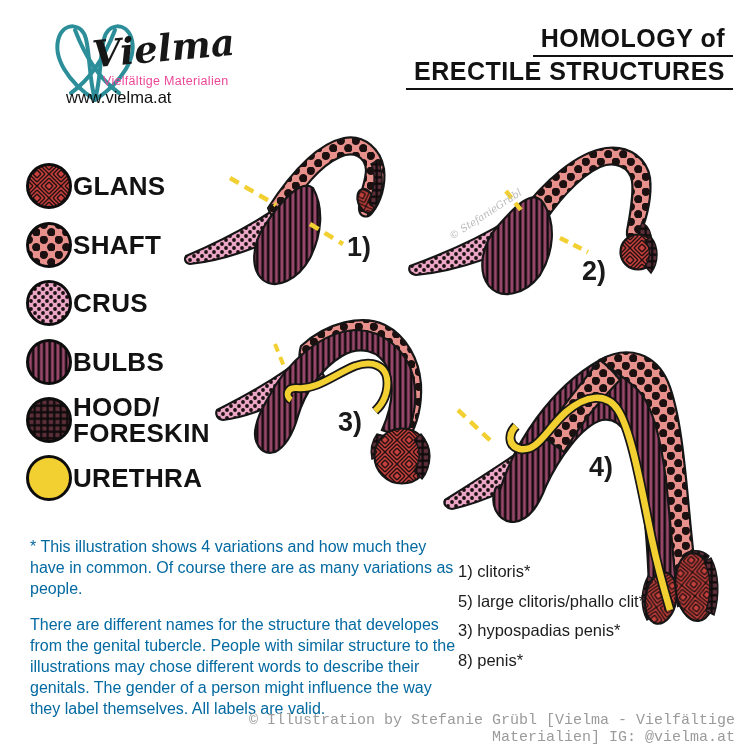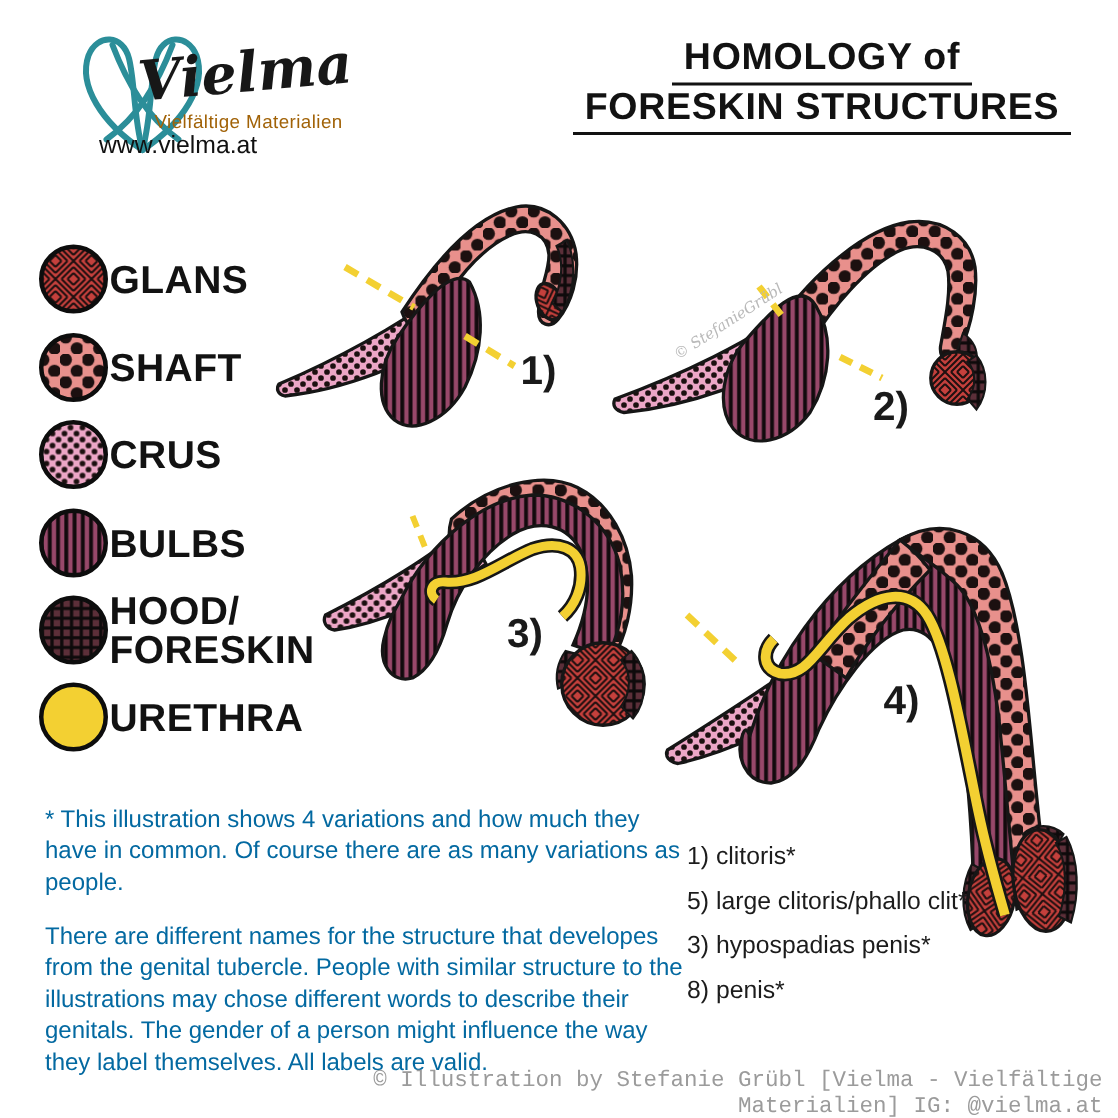--- a/index.html
+++ b/index.html
@@ -3,23 +3,23 @@
 <meta charset="utf-8">
 <style>
   html,body{margin:0;padding:0;background:#ffffff;}
   #canvas{position:relative;width:745px;height:745px;background:#ffffff;overflow:hidden;
           font-family:"Liberation Sans",sans-serif;color:#161616;}
   .abs{position:absolute;}
 
   
   #logo-script{position:absolute;left:92px;top:26px;font-family:"DejaVu Serif",serif;
     font-style:italic;font-weight:bold;font-size:37px;transform:rotate(-5deg);color:#171717;}
-  #logo-tagline{position:absolute;left:103px;top:74px;font-size:12.5px;color:#a16207;letter-spacing:.3px;}
+  #logo-tagline{position:absolute;left:103px;top:74px;font-size:12.5px;color:#ec4899;letter-spacing:.3px;}
   #logo-url{position:absolute;left:66px;top:88px;font-size:16.5px;color:#111;font-weight:500;}
-  #title-block{position:absolute;left:363px;top:24px;width:370px;text-align:center;}
+  #title-block{position:absolute;left:363px;top:24px;width:370px;text-align:right;}
   #title-block .tline{display:inline-block;font-size:25px;font-weight:bold;letter-spacing:.5px;
     color:#121212;border-bottom:2.5px solid #121212;padding:0 8px 2px 8px;line-height:29px;}
 
   
   .legend-row{position:absolute;left:25px;display:flex;align-items:center;gap:0;}
   .legend-label{font-size:26px;font-weight:bold;color:#121212;letter-spacing:.3px;
     white-space:pre-line;line-height:26px;}
 
   
   .fig-num{position:absolute;font-size:27px;font-weight:600;color:#1a1a1a;}
@@ -79,21 +79,21 @@
       <path d="M47,20 C57,46 70,68 91,83"></path>
       <path d="M87,20 C77,46 64,68 43,83"></path>
     </g>
   </svg>
   <div id="logo-script">Vielma</div>
   <div id="logo-tagline">Vielfältige Materialien</div>
   <div id="logo-url">www.vielma.at</div>
 
   <div id="title-block">
     <span class="tline">HOMOLOGY of</span><br>
-    <span class="tline">FORESKIN STRUCTURES</span>
+    <span class="tline">ERECTILE STRUCTURES</span>
   </div>
 
   <div class="legend-row" style="top:162px">
     <svg width="48" height="48" viewBox="0 0 48 48">
       <circle cx="24" cy="24" r="21.5" fill="url(#pGlans)" stroke="#0d0d0d" stroke-width="3"></circle>
     </svg>
     <span class="legend-label">GLANS</span>
   </div>
   <div class="legend-row" style="top:221px">
     <svg width="48" height="48" viewBox="0 0 48 48">

